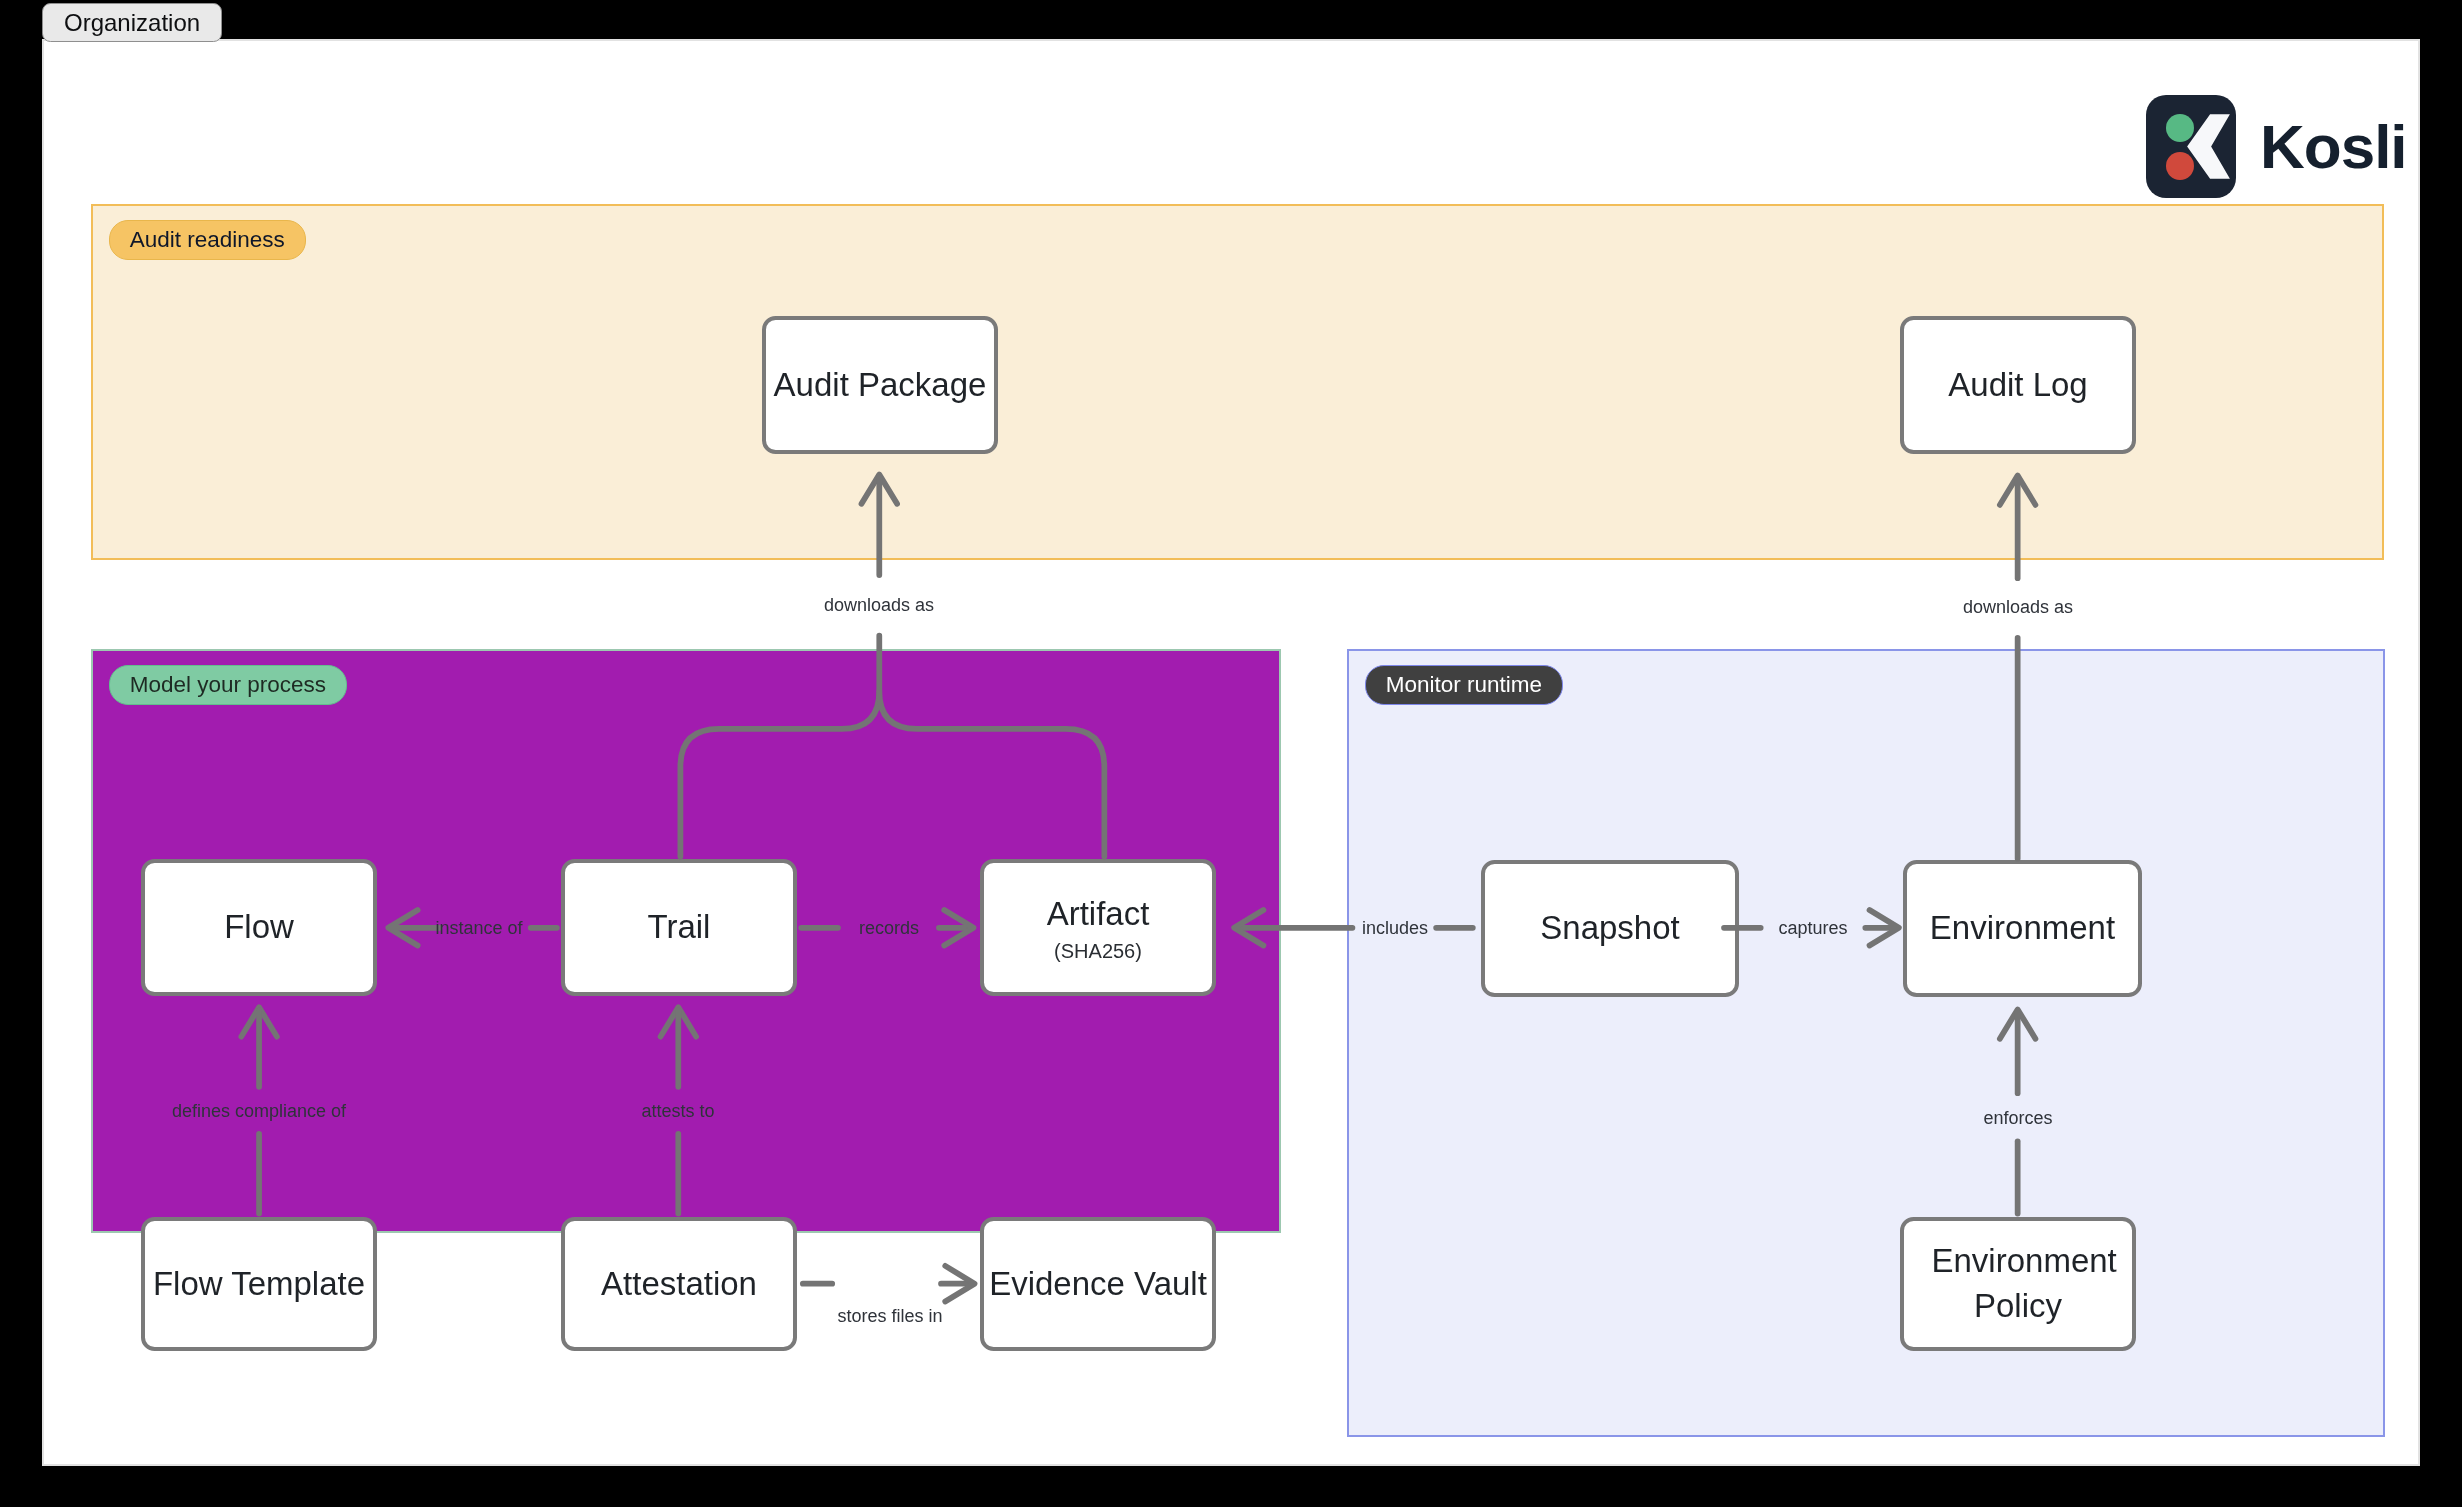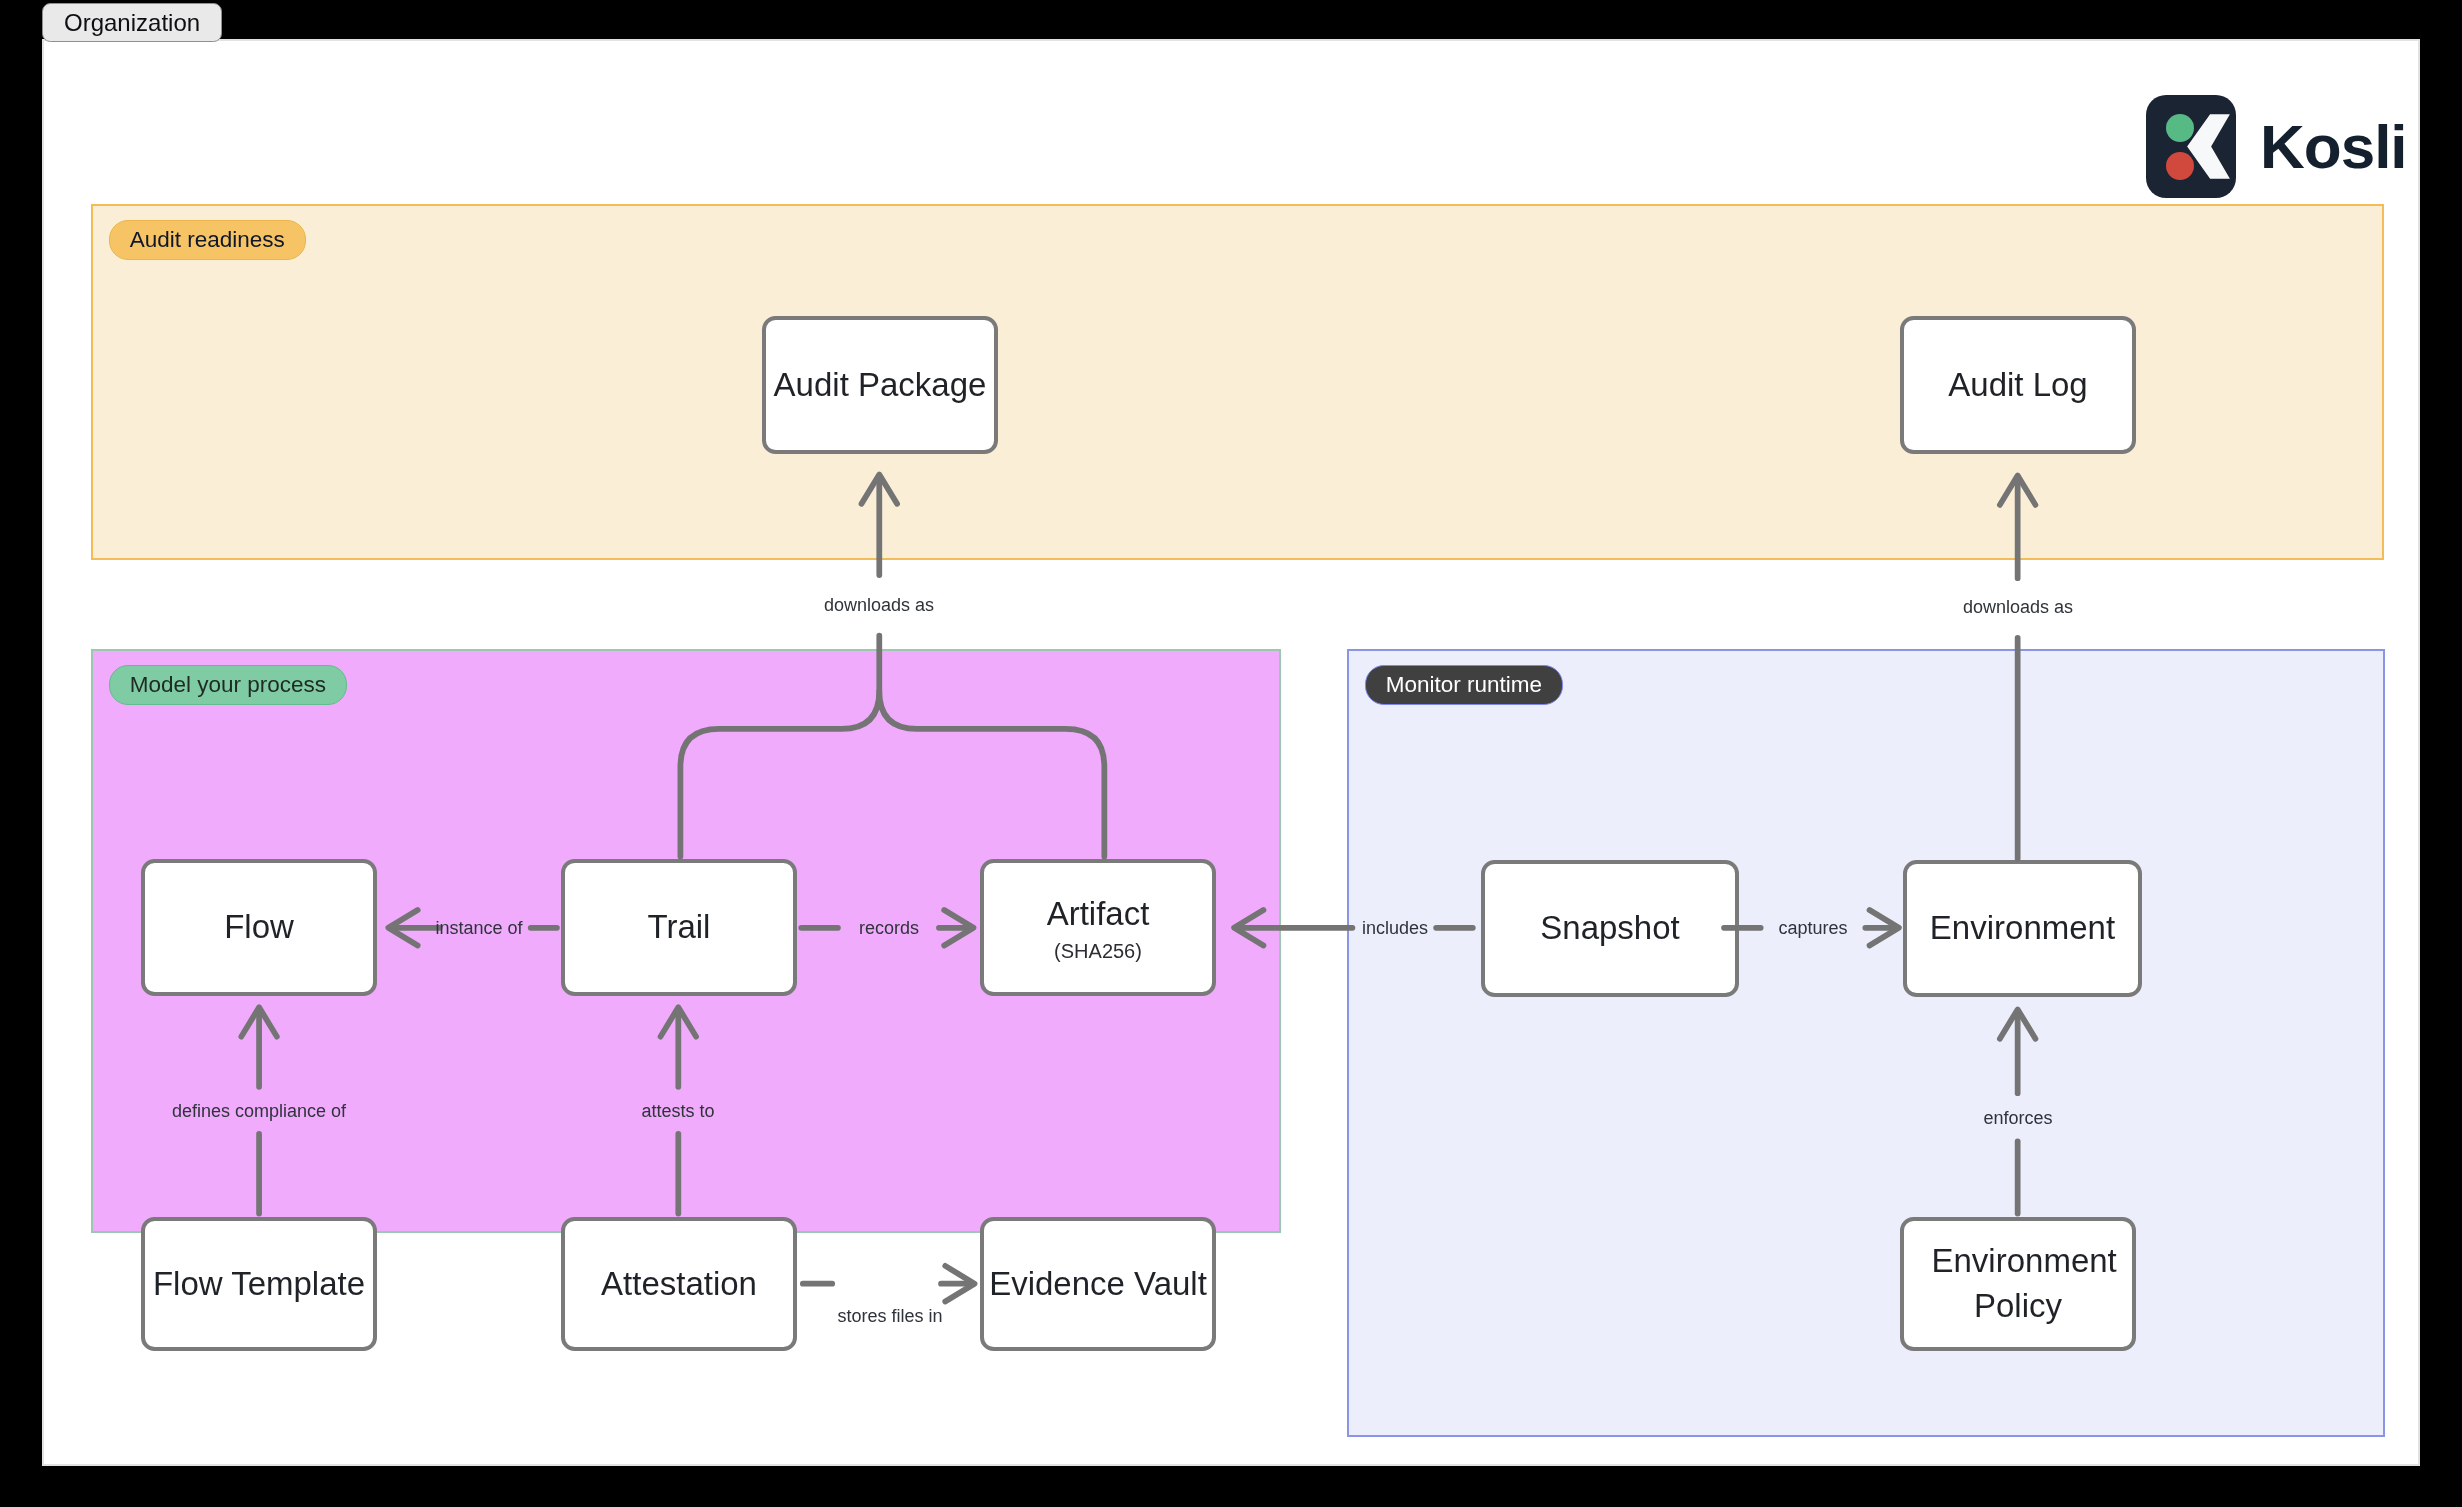--- a/index.html
+++ b/index.html
@@ -14,21 +14,21 @@
   .logo{position:absolute;left:2130px;top:95px;display:flex;align-items:center;gap:24px;margin-left:16px;}
   .logo-mark{position:relative;width:90px;height:103px;background:#1b2433;border-radius:20px;}
   .dot{position:absolute;border-radius:50%;width:28px;height:28px;}
   .dot.green{left:20px;top:19px;background:#57b984;}
   .dot.red{left:20px;top:57px;background:#d0493c;}
   .logo-chev{position:absolute;left:38px;top:14.7px;}
   .logo-text{font-size:62px;font-weight:700;color:#15202e;letter-spacing:-1px;}
   
   .region{position:absolute;box-sizing:border-box;}
   .region.audit{left:91px;top:204px;width:2293px;height:356px;background:#faeed7;border:2.1px solid #f2bd58;}
-  .region.model{left:91px;top:649px;width:1190px;height:584px;background:#f0abfc;border:2.1px solid #9cc8b0;}
+  .region.model{left:91px;top:649px;width:1190px;height:584px;background:#a21caf;border:2.1px solid #9cc8b0;}
   .region.monitor{left:1347px;top:649px;width:1038px;height:788px;background:#eceefb;border:2.1px solid #8a95e8;}
   .badge{position:absolute;left:15.7px;top:13.6px;padding:6.3px 20px;border-radius:19px;
     font-size:22.5px;white-space:nowrap;}
   .badge.audit{background:#f6c464;border:1.6px solid #e9b64b;color:#0f172a;}
   .badge.model{background:#7fcba3;border:1.6px solid #62bd8d;color:#1e2a23;}
   .badge.monitor{background:#404040;border:1.6px solid #7d86ea;color:#ffffff;}
   
   .node{position:absolute;background:#fff;border:4.7px solid #7a7a7a;border-radius:13.6px;
     box-sizing:border-box;display:flex;flex-direction:column;align-items:center;justify-content:center;
     text-align:center;color:#1f2328;}

